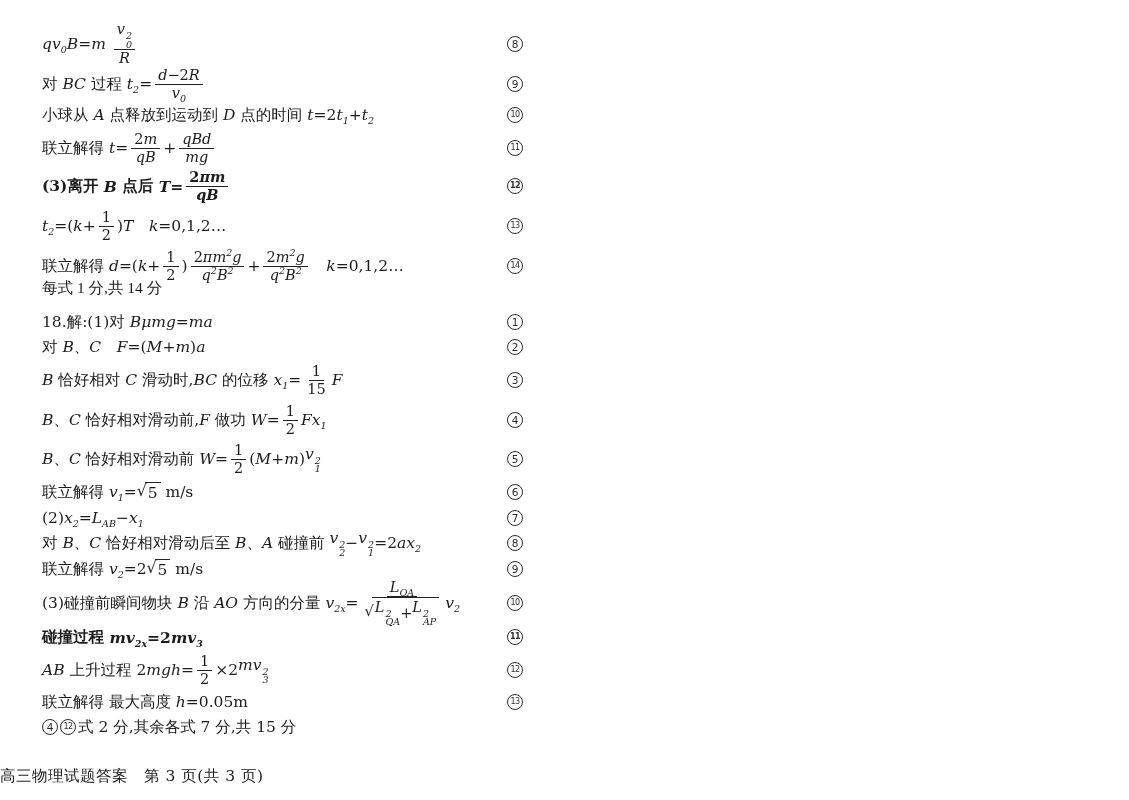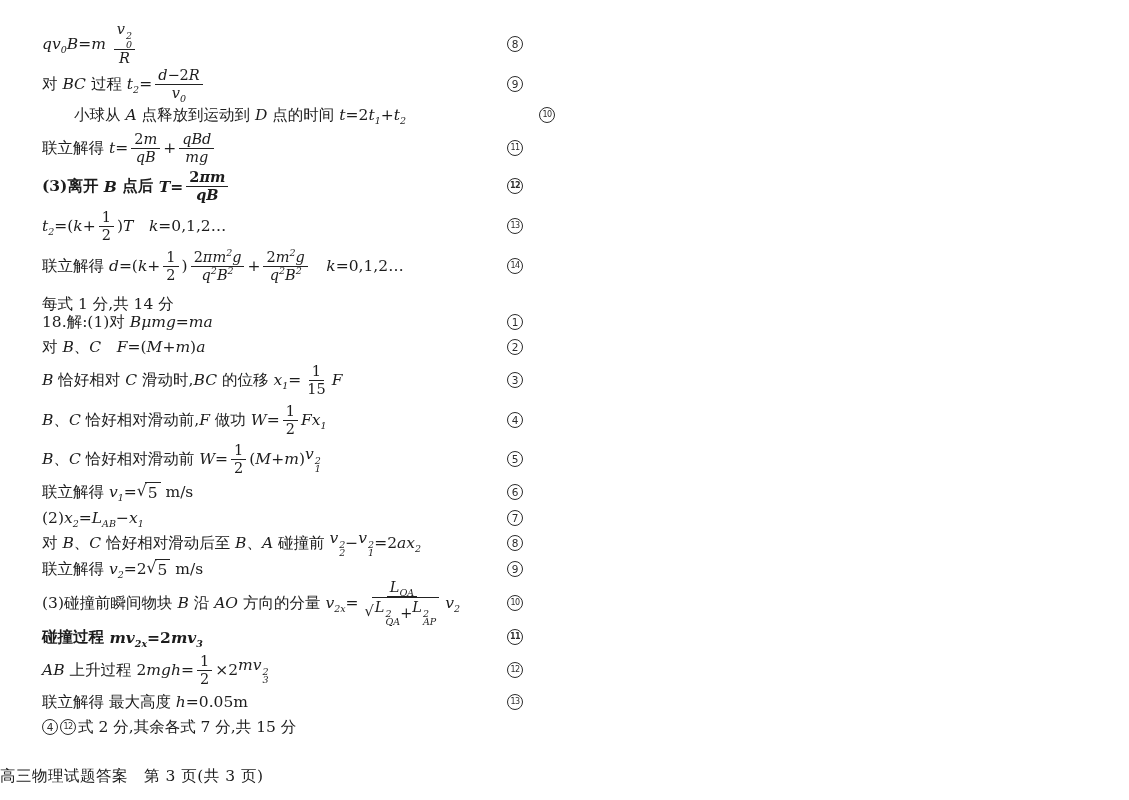--- a/index.html
+++ b/index.html
@@ -59,41 +59,41 @@
 <div class="page">
   <div>
       <div class="line" style="top: 24px; height: 40px;">
         <span class="content"><span class="v">q</span><span class="v">v<sub class="sb">0</sub></span><span class="v">B</span><span class="t">=</span><span class="v">m</span><span class="t"> </span><span class="frac"><span class="fn"><span class="v">v<span class="ss"><span>2</span><span>0</span></span></span></span><span class="fd"><span class="v">R</span></span></span></span>
         <span class="tag">8</span>
       </div>
       <div class="line" style="top: 63px; height: 42px;">
         <span class="content"><span class="t">对 </span><span class="v">BC</span><span class="t"> 过程 </span><span class="v">t<sub class="sb">2</sub></span><span class="t">=</span><span class="frac"><span class="fn"><span class="v">d</span><span class="t">−2</span><span class="v">R</span></span><span class="fd"><span class="v">v<sub class="sb">0</sub></span></span></span></span>
         <span class="tag">9</span>
       </div>
-      <div class="line" style="top: 103px; height: 24px; margin-left: 32px;">
+      <div class="line" style="top: 103px; height: 24px;">
         <span class="content"><span class="t">小球从 </span><span class="v">A</span><span class="t"> 点释放到运动到 </span><span class="v">D</span><span class="t"> 点的时间 </span><span class="v">t</span><span class="t">=2</span><span class="v">t<sub class="sb">1</sub></span><span class="t">+</span><span class="v">t<sub class="sb">2</sub></span></span>
         <span class="tag two">10</span>
       </div>
       <div class="line" style="top: 127px; height: 42px;">
         <span class="content"><span class="t">联立解得 </span><span class="v">t</span><span class="t">=</span><span class="frac"><span class="fn"><span class="t">2</span><span class="v">m</span></span><span class="fd"><span class="v">qB</span></span></span><span class="t">+</span><span class="frac"><span class="fn"><span class="v">qBd</span></span><span class="fd"><span class="v">mg</span></span></span></span>
         <span class="tag two">11</span>
       </div>
       <div class="line" style="top: 165px; height: 42px; font-weight: bold;">
         <span class="content"><span class="t">(3)离开 </span><span class="v">B</span><span class="t"> 点后 </span><span class="v">T</span><span class="t">=</span><span class="frac"><span class="fn"><span class="t">2</span><span class="v">πm</span></span><span class="fd"><span class="v">qB</span></span></span></span>
         <span class="tag two">12</span>
       </div>
       <div class="line" style="top: 206px; height: 40px;">
         <span class="content"><span class="v">t<sub class="sb">2</sub></span><span class="t">=(</span><span class="v">k</span><span class="t">+</span><span class="frac"><span class="fn"><span class="t">1</span></span><span class="fd"><span class="t">2</span></span></span><span class="t">)</span><span class="v">T</span><span class="t">　</span><span class="v">k</span><span class="t">=0,1,2…</span></span>
         <span class="tag two">13</span>
       </div>
       <div class="line" style="top: 245px; height: 42px;">
         <span class="content"><span class="t">联立解得 </span><span class="v">d</span><span class="t">=(</span><span class="v">k</span><span class="t">+</span><span class="frac"><span class="fn"><span class="t">1</span></span><span class="fd"><span class="t">2</span></span></span><span class="t">)</span><span class="frac"><span class="fn"><span class="t">2</span><span class="v">π</span><span class="v">m<sup class="sp">2</sup></span><span class="v">g</span></span><span class="fd"><span class="v">q<sup class="sp">2</sup></span><span class="v">B<sup class="sp">2</sup></span></span></span><span class="t">+</span><span class="frac"><span class="fn"><span class="t">2</span><span class="v">m<sup class="sp">2</sup></span><span class="v">g</span></span><span class="fd"><span class="v">q<sup class="sp">2</sup></span><span class="v">B<sup class="sp">2</sup></span></span></span><span class="t">　</span><span class="v">k</span><span class="t">=0,1,2…</span></span>
         <span class="tag two">14</span>
       </div>
-      <div class="line" style="top: 292px; height: 24px;">
+      <div class="line" style="top: 276px; height: 24px; font-family: Liberation Serif, serif;">
         <span class="content"><span class="t">每式 1 分,共 14 分</span></span>
       </div>
       <div class="line" style="top: 310px; height: 24px; ">
         <span class="content"><span class="t">18.解:(1)对 </span><span class="v">B</span><span class="v">μmg</span><span class="t">=</span><span class="v">ma</span></span>
         <span class="tag">1</span>
       </div>
       <div class="line" style="top: 335px; height: 24px;">
         <span class="content"><span class="t">对 </span><span class="v">B</span><span class="t">、</span><span class="v">C</span><span class="t">　</span><span class="v">F</span><span class="t">=(</span><span class="v">M</span><span class="t">+</span><span class="v">m</span><span class="t">)</span><span class="v">a</span></span>
         <span class="tag">2</span>
       </div>

